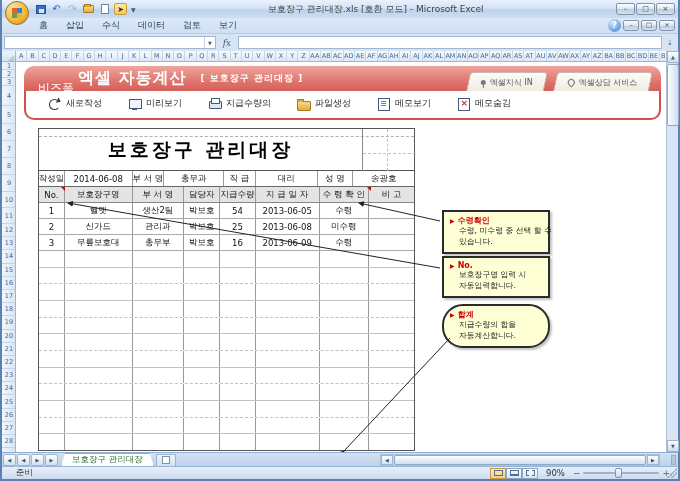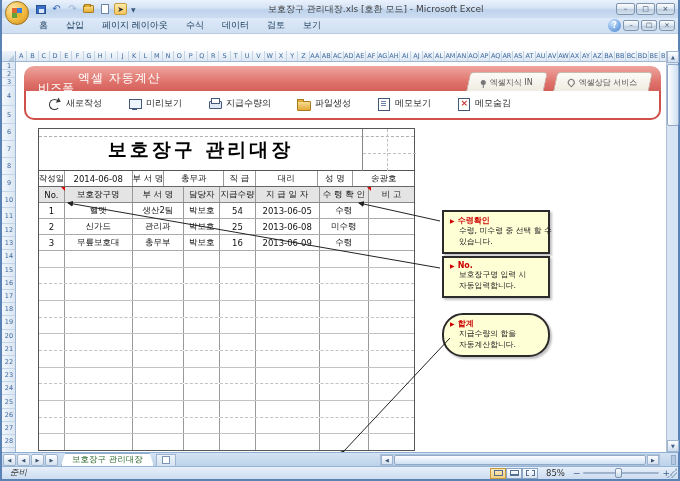--- a/index.html
+++ b/index.html
@@ -84,21 +84,21 @@
   .vs-thumb { position:absolute; left:0; top:13px; width:12px; height:62px;
     background:linear-gradient(90deg,#fdfeff,#cfdff2); border:1px solid #8fa9c8; border-radius:2px; }
   .vs-down { position:absolute; bottom:0; }
 
   
   .banner { position:absolute; left:22px; top:66px; width:637px; height:25px;
     border-radius:10px 10px 0 0;
     background:linear-gradient(#eea59e,#dd6f68 70%,#d4615b);
     display:flex; align-items:center; padding-left:14px; }
   .brand-sm { font-size:12px; color:#fff; margin-right:4px; margin-top:19px; }
-  .brand { font-size:12px; font-weight:normal; color:#fff; letter-spacing:1px; }
+  .brand { font-size:16px; font-weight:bold; color:#fff; letter-spacing:1px; }
   .bdoc { font-size:9px; font-weight:bold; color:#fff; margin-left:14px; letter-spacing:1px; }
   .banner-tabs { margin-left:auto; display:flex; align-items:flex-end; height:25px; }
   .btab { height:19px; background:linear-gradient(#fcfbf7,#efece2); border:1px solid #c9b9ae; border-bottom:none;
     transform:skewX(-12deg); display:flex; align-items:center; gap:4px; padding:0 12px;
     font-size:8px; color:#555; margin-right:10px; border-radius:4px 4px 0 0; }
   .btab > * { transform:skewX(12deg); }
   .pin-ic { width:5px; height:5px; border-radius:50%; background:#777; position:relative; }
   .pin-ic::after{content:"";position:absolute;left:2px;top:4px;width:1px;height:4px;background:#777;}
   .phone-ic { width:7px; height:7px; border:1.5px solid #777; border-radius:50% 50% 50% 0; transform:skewX(12deg) rotate(-45deg); }
   .searchtab { height:21px; background:#fff; border:1px solid #c9b9ae; border-bottom:none;
@@ -188,21 +188,21 @@
     border:1px solid #aabfd8; display:flex; }
   .hs-btn { width:12px; height:10px; background:linear-gradient(#fefeff,#d4e1f0); border:1px solid #9eb4cf;
     font-size:5px; color:#35506f; display:flex; align-items:center; justify-content:center; }
   .hs-thumb { flex:1; margin:0 1px; background:linear-gradient(#fdfeff,#cfdff2); border:1px solid #8fa9c8; border-radius:2px; }
   .splitter { position:absolute; right:2px; top:2px; width:5px; height:10px; background:#b3c8e0; border:1px solid #93aecb; }
 
   
   .statusbar { position:absolute; left:0; top:466px; width:676px; height:13px;
     background:linear-gradient(#e7effa,#ccdcef); border-top:1px solid #96b4d6;
     display:flex; align-items:center; font-size:8.5px; color:#333; }
-  .ready { margin-left:8px;font-style:italic; }
+  .ready { margin-left:14px; }
   .sb-right { margin-left:auto; display:flex; align-items:center; gap:4px; margin-right:8px; }
   .viewbtns { display:flex; }
   .vbtn { width:16px; height:11px; border:1px solid #8ba6c4; background:linear-gradient(#fefeff,#d9e5f2);
     display:flex; align-items:center; justify-content:center; }
   .vbtn.active { background:linear-gradient(#fbe9bb,#f3cf82); border-color:#c89b3f; }
   .vbtn i { width:9px; height:6px; border:1px solid #55708f; display:block; }
   .vbtn.v2 i { border-bottom-width:2px; }
   .vbtn.v3 i { border-style:dashed; }
   .zoomtxt { margin:0 4px; }
   .zslider { display:flex; align-items:center; gap:3px; }
@@ -250,34 +250,42 @@
       <div class="wbtn">–</div>
       <div class="wbtn">□</div>
       <div class="wbtn">×</div>
     </div>
   </div>
 
   <div class="ribbonrow">
     <div id="ribbon-tabs" style="display:flex;margin-left:28px;">
         <div class="rtab">홈</div>
         <div class="rtab">삽입</div>
-        <div class="rtab">페이지 레이아웃</div>
         <div class="rtab">수식</div>
         <div class="rtab">데이터</div>
         <div class="rtab">검토</div>
         <div class="rtab">보기</div>
       </div>
     <div class="ribbon-right">
       <div class="help-btn">?</div>
       <div class="wbtn small">–</div>
       <div class="wbtn small">□</div>
       <div class="wbtn small">×</div>
     </div>
   </div>
 
+  <div class="formulabar">
+    <div class="namebox">
+      <span></span>
+      <span class="dd">▼</span>
+    </div>
+    <div class="fx">fx</div>
+    <div class="formula-input"></div>
+    <div class="fexpand">⇣</div>
+  </div>
 
   <div class="colheads">
     <div class="corner"></div>
   <div class="colh">A</div>
       <div class="colh">B</div>
       <div class="colh">C</div>
       <div class="colh">D</div>
       <div class="colh">E</div>
       <div class="colh">F</div>
       <div class="colh">G</div>
@@ -369,20 +377,21 @@
 
   <div class="vscroll">
     <div class="vs-btn">▲</div>
     <div class="vs-thumb"></div>
     <div class="vs-btn vs-down">▼</div>
   </div>
 
   <div class="banner">
     <span class="brand-sm">비즈폼</span>
     <span class="brand">엑셀 자동계산</span>
+    <span class="bdoc">[ 보호장구 관리대장 ]</span>
     <div class="banner-tabs">
       <div class="btab">
         <span class="pin-ic"></span>
         <span>엑셀지식 IN</span>
       </div>
       <div class="btab">
         <span class="phone-ic"></span>
         <span>엑셀상담 서비스</span>
       </div>
     </div>
@@ -612,21 +621,21 @@
         <div class="note-line">있습니다.</div>
       </div>
       <div class="note" style="top: 256px;">
         <div class="note-title">
           <span class="note-arrow">▶</span>
           <span>No.</span>
         </div>
         <div class="note-line">보호장구명 입력 시</div>
         <div class="note-line">자동입력합니다.</div>
       </div>
-      <div class="note" style="top: 313px; border-radius: 21px;">
+      <div class="note" style="top: 304px; border-radius: 21px;">
         <div class="note-title">
           <span class="note-arrow">▶</span>
           <span>합계</span>
         </div>
         <div class="note-line">지급수량의 합을</div>
         <div class="note-line">자동계산합니다.</div>
       </div>
     </div>
 
   <svg class="overlay-svg">
@@ -664,21 +673,21 @@
         <div class="vbtn active">
             <i></i>
           </div>
         <div class="vbtn v2">
             <i></i>
           </div>
         <div class="vbtn v3">
             <i></i>
           </div>
       </div>
-      <span class="zoomtxt">85%</span>
+      <span class="zoomtxt">90%</span>
       <div class="zslider">
         <span class="zbtn">−</span>
         <div class="ztrack">
           <div class="znotch"></div>
           <div class="zthumb"></div>
         </div>
         <span class="zbtn">+</span>
       </div>
     </div>
     <div class="grip"></div>

